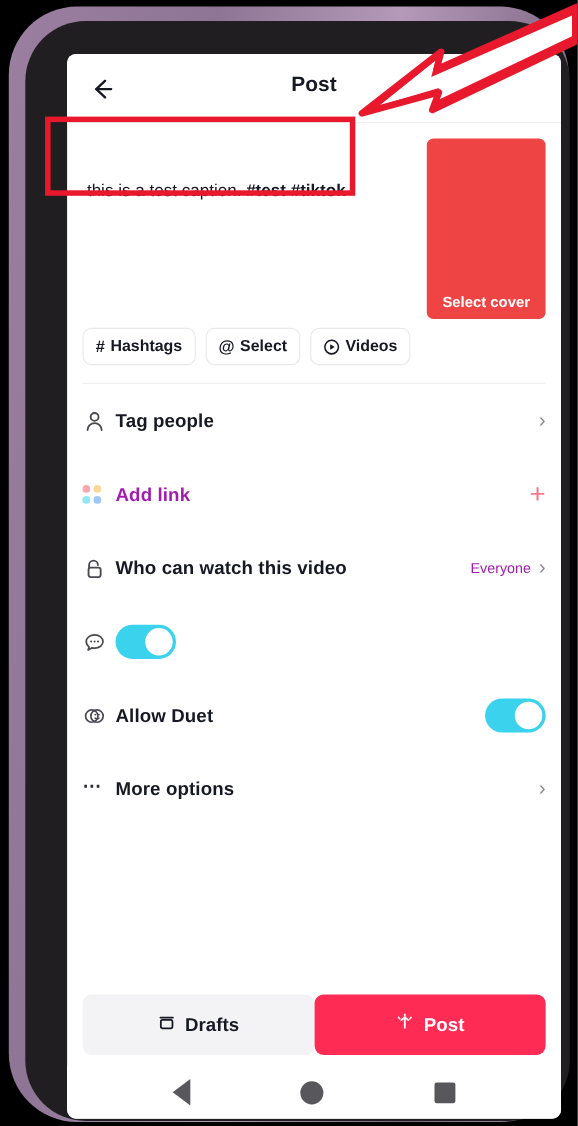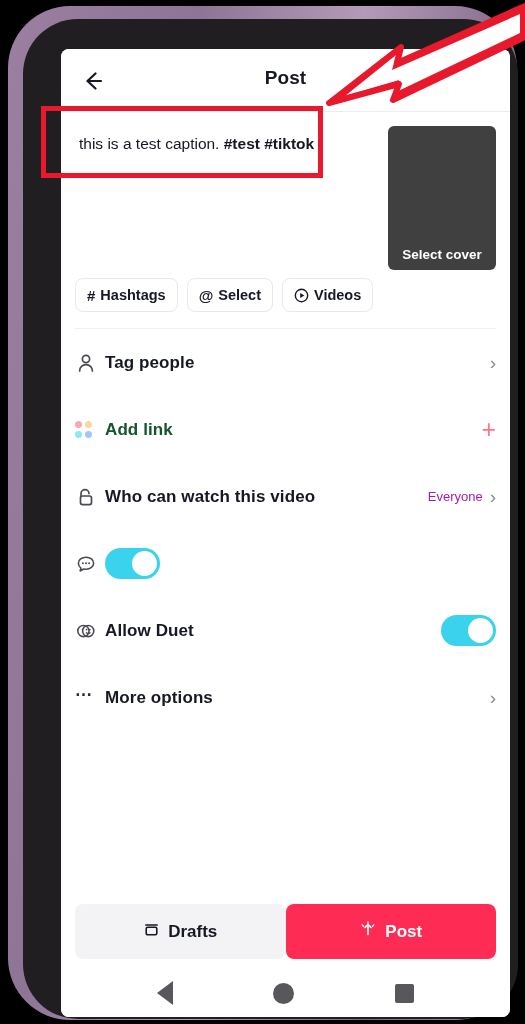--- a/index.html
+++ b/index.html
@@ -76,41 +76,41 @@
     font-weight: bold;
     color: #161823;
     letter-spacing: .1px;
   }
 
   
   #caption-area {
     position: relative;
     padding: 14px 14px 6px 14px;
     display: flex;
-    align-items: flex-start;
+    align-items: center;
   }
   #caption-input {
     flex: 1;
     min-height: 104px;
     padding: 7px 4px 0 4px;
     font-size: 15.5px;
     line-height: 1.42;
     color: #161823;
     box-sizing: border-box;
     outline: none;
     cursor: text;
   }
   #caption-input .tag {
     font-weight: bold;
     color: #161823;
   }
   #cover-thumb {
     width: 108px;
-    height: 144px;
-    background: #404040;
+    height: 164px;
+    background: #ef4444;
     border-radius: 6px;
     position: relative;
     overflow: hidden;
     margin-left: 0;
     flex: none;
     cursor: pointer;
   }
   #cover-label {
     position: absolute;
     left: 0;
@@ -170,21 +170,21 @@
     align-items: center;
     justify-content: flex-start;
   }
   .opt-label {
     flex: 1;
     font-size: 17px;
     font-weight: bold;
     color: #161823;
     letter-spacing: .1px;
   }
-  .opt-label.muted { color: #14532d; }
+  .opt-label.muted { color: #a21caf; }
   .opt-value {
     font-size: 13px;
     color: #a21caf;
     margin-right: 7px;
     font-weight: normal;
   }
   .chev {
     color: #8a8b91;
     font-size: 19px;
     line-height: 1;

